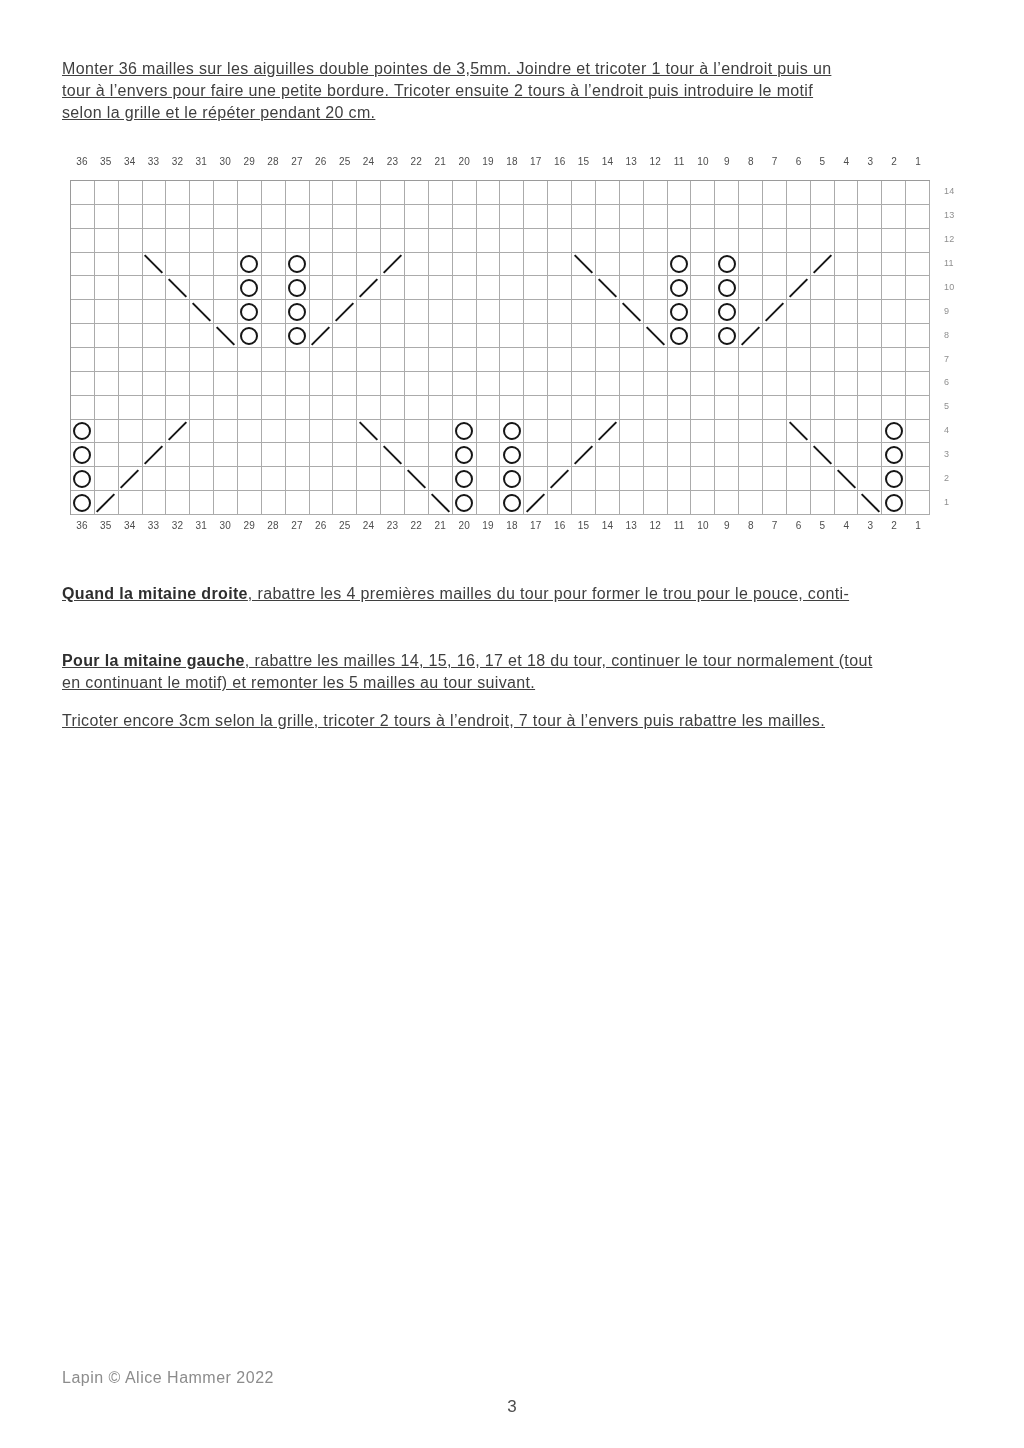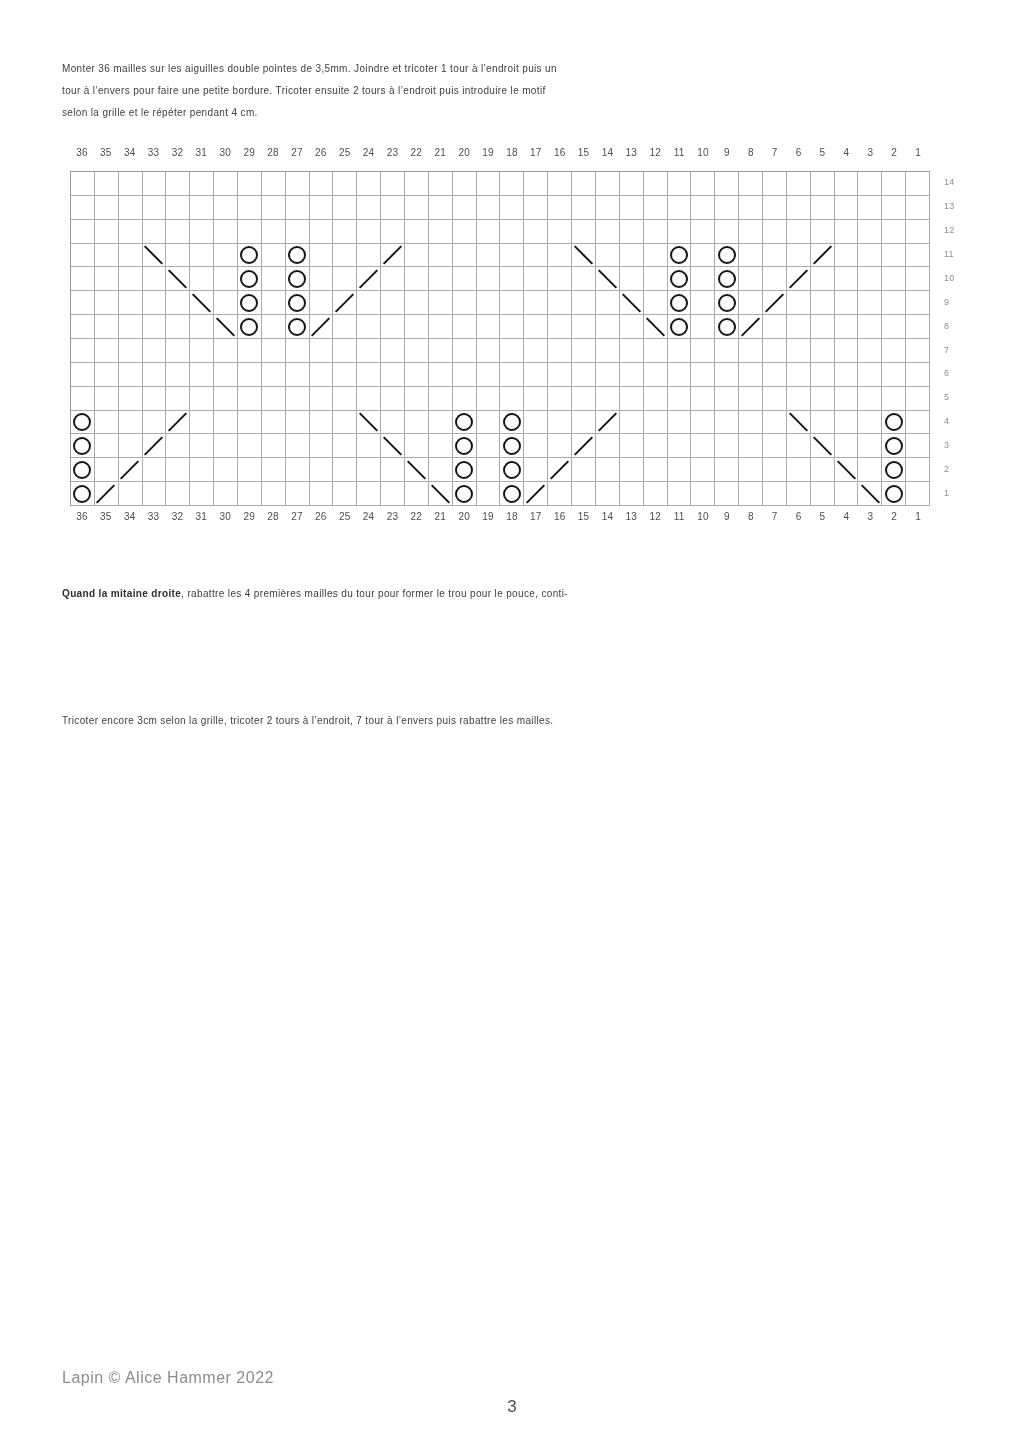--- a/index.html
+++ b/index.html
@@ -10,31 +10,32 @@
     background: #ffffff;
     font-family: "Liberation Sans", sans-serif;
     color: #3f3f3f;
     overflow: hidden;
   }
   .para {
     position: absolute;
     left: 62px;
     width: 905px;
     margin: 0;
-    font-size: 10px;
+    font-size: 16px;
     line-height: 22px;
     letter-spacing: 0.35px;
     color: #3f3f3f;
     font-weight: 400;
+    text-decoration: underline;
   }
   .para .line { display: block; }
   .para strong { font-weight: 700; color: #2e2e2e; }
 
   
-  #chart-area { position: absolute; left: 0; top: 4px; width: 1024px; height: 540px; }
+  #chart-area { position: absolute; left: 0; top: 13px; width: 1024px; height: 540px; }
   #chart {
     position: absolute;
     left: 70px;
     top: 167px;
     width: 860px;
     height: 335px;
   }
   #grid {
     position: absolute;
     left: 0; top: 0; right: 0; bottom: 0;
@@ -122,21 +123,21 @@
   }
 </style>
 </head>
 <body>
 
 <div class="page">
 
   <p class="para" style="top: 58px;">
       <span class="line">Monter 36 mailles sur les aiguilles double pointes de 3,5mm. Joindre et tricoter 1 tour à l’endroit puis un</span>
       <span class="line">tour à l’envers pour faire une petite bordure. Tricoter ensuite 2 tours à l’endroit puis introduire le motif</span>
-      <span class="line">selon la grille et le répéter pendant 4 cm.</span>
+      <span class="line">selon la grille et le répéter pendant 20 cm.</span>
     </p>
 
   <div id="chart-area">
     <div id="col-labels-top" class="col-labels">
         <span style="left: 0px; width: 23.8889px;">36</span>
         <span style="left: 23.8889px; width: 23.8889px;">35</span>
         <span style="left: 47.7778px; width: 23.8889px;">34</span>
         <span style="left: 71.6667px; width: 23.8889px;">33</span>
         <span style="left: 95.5556px; width: 23.8889px;">32</span>
         <span style="left: 119.444px; width: 23.8889px;">31</span>
@@ -800,20 +801,22 @@
         <span style="top: 311.071px; height: 23.9286px; line-height: 23.9286px;">1</span>
       </div>
   </div>
 
 
   <p class="para" style="top: 583px;">
     <span class="line"><strong>Quand la mitaine droite</strong><span>, rabattre les 4 premières mailles du tour pour former le trou pour le pouce, conti-</span></span>
   </p>
 
   <p class="para" style="top: 650px;">
+    <span class="line"><strong>Pour la mitaine gauche</strong><span>, rabattre les mailles 14, 15, 16, 17 et 18 du tour, continuer le tour normalement (tout</span></span>
+    <span class="line">en continuant le motif) et remonter les 5 mailles au tour suivant.</span>
   </p>
 
   <p class="para" style="top: 710px;">Tricoter encore 3cm selon la grille, tricoter 2 tours à l’endroit, 7 tour à l’envers puis rabattre les mailles.</p>
 
   <p id="footer-credit">Lapin © Alice Hammer 2022</p>
 
   <p id="page-number">3</p>
 
 </div>
 

